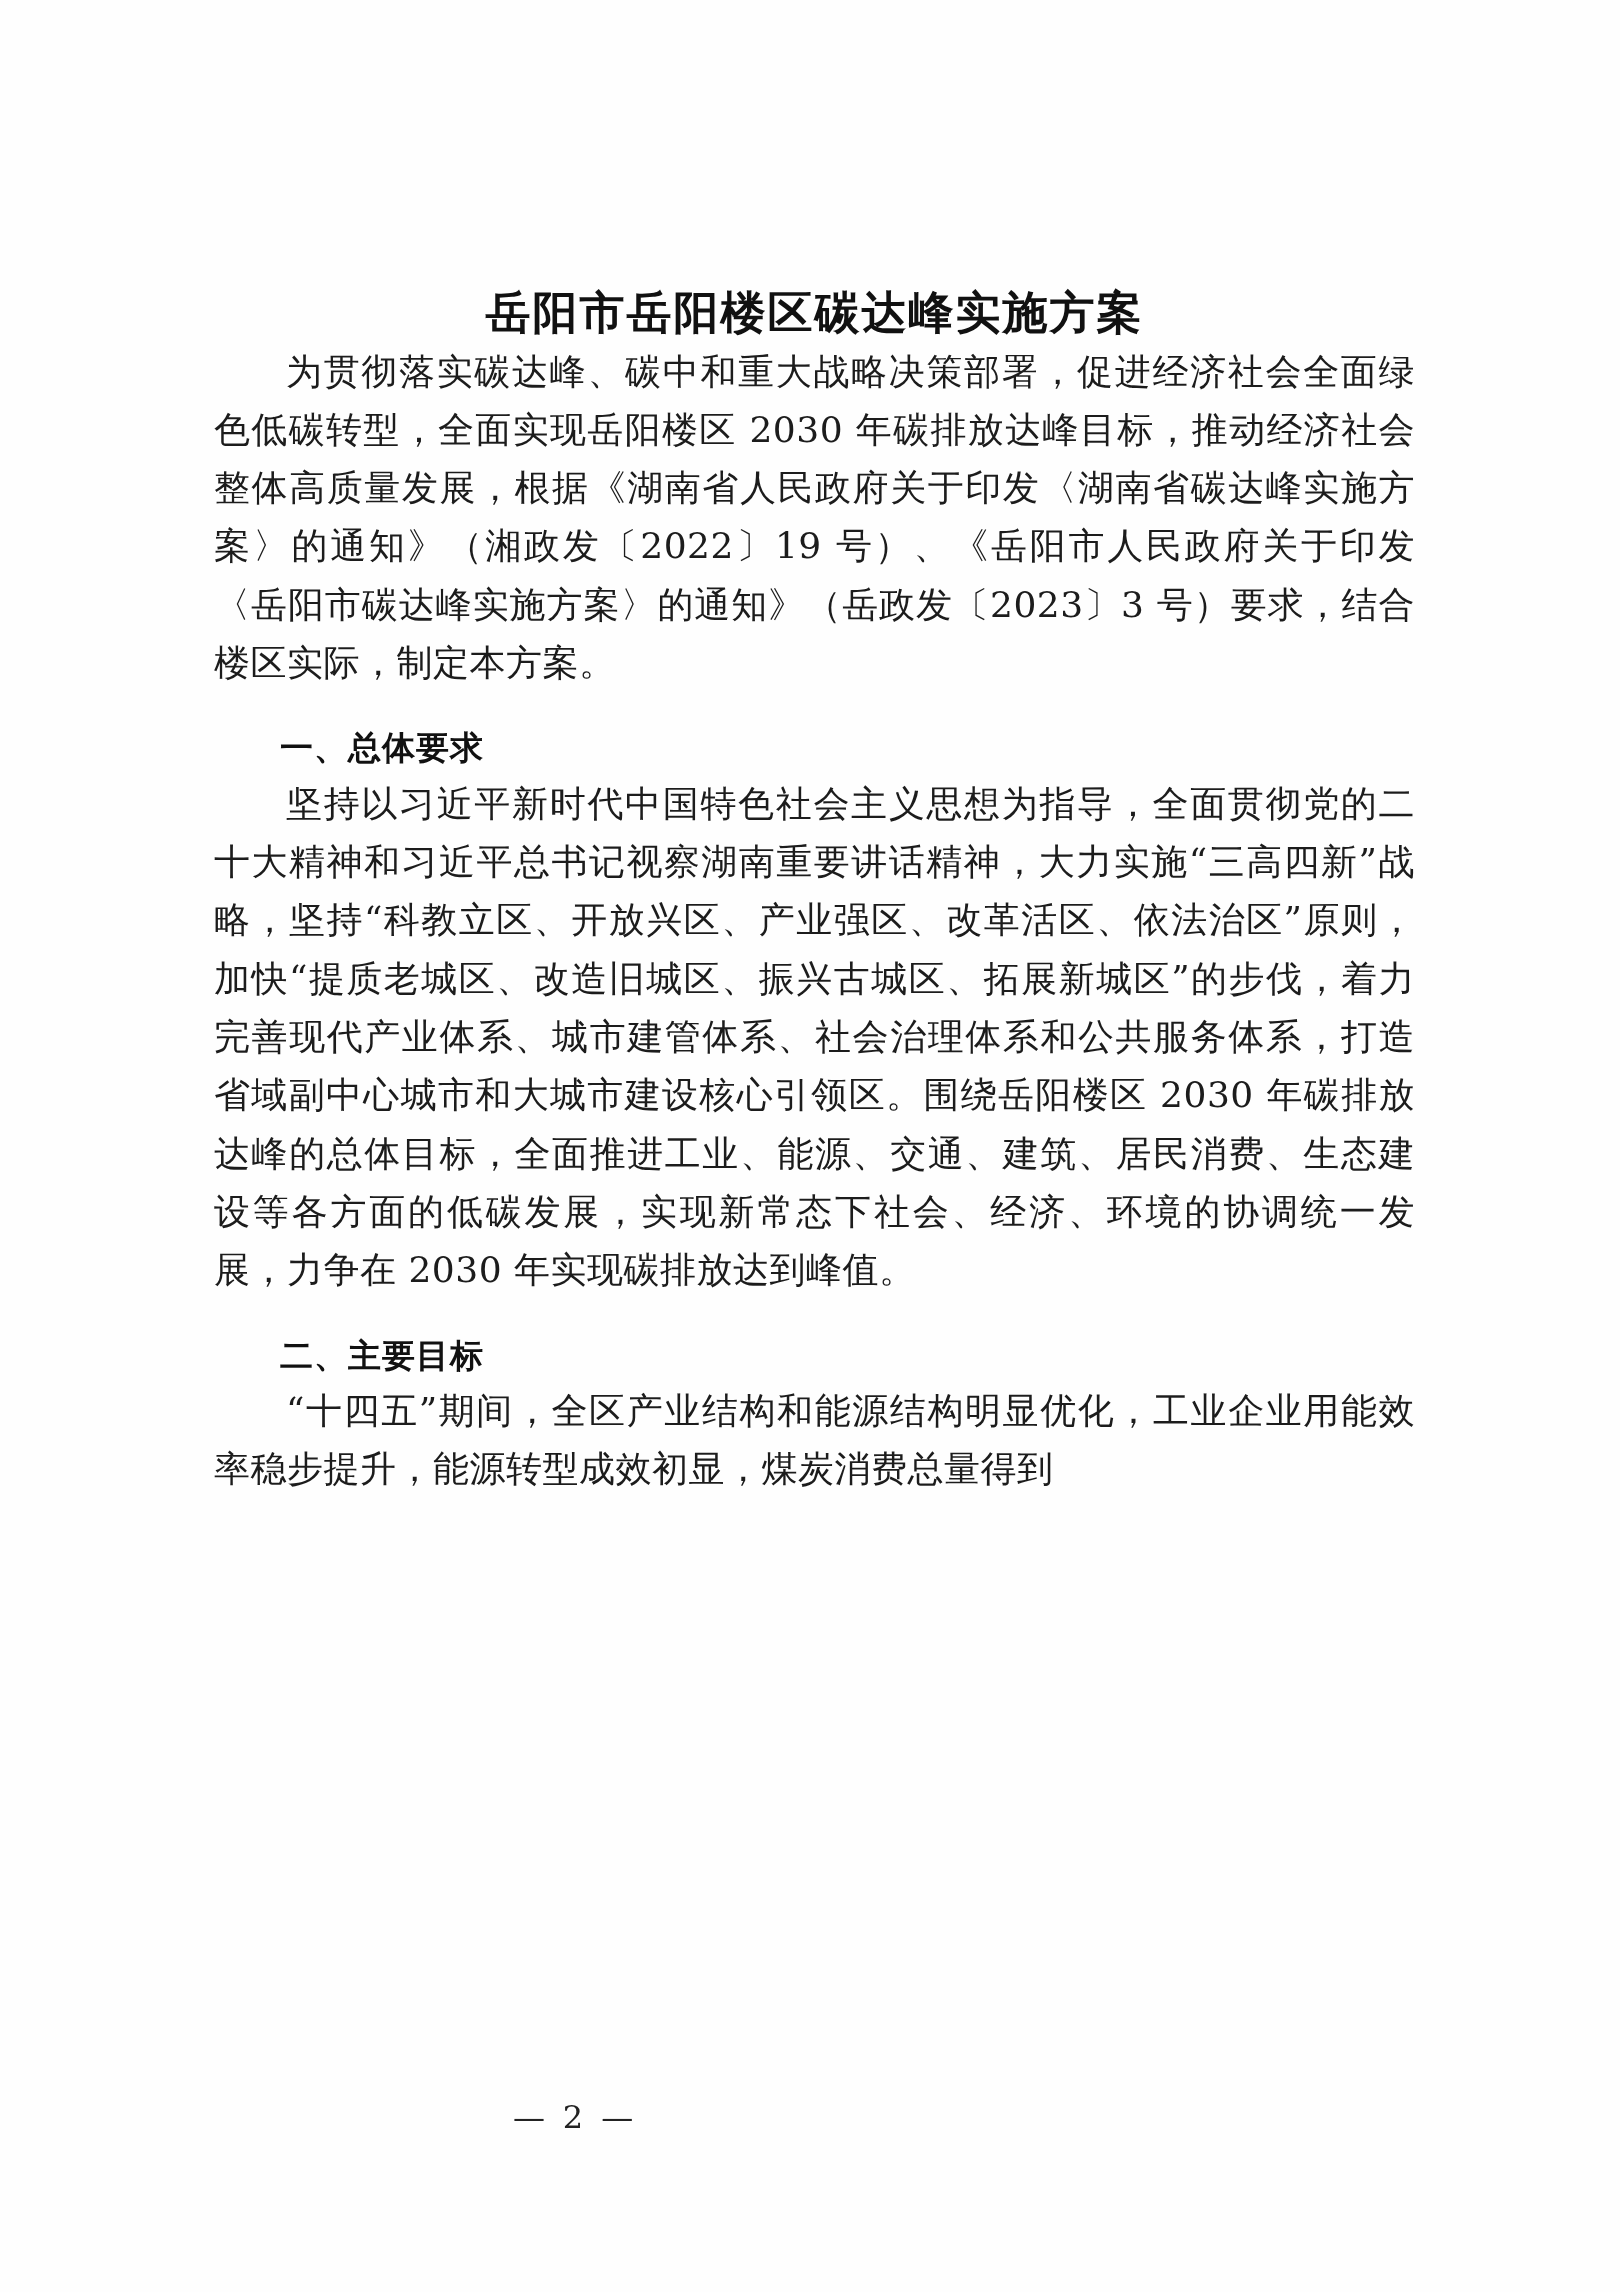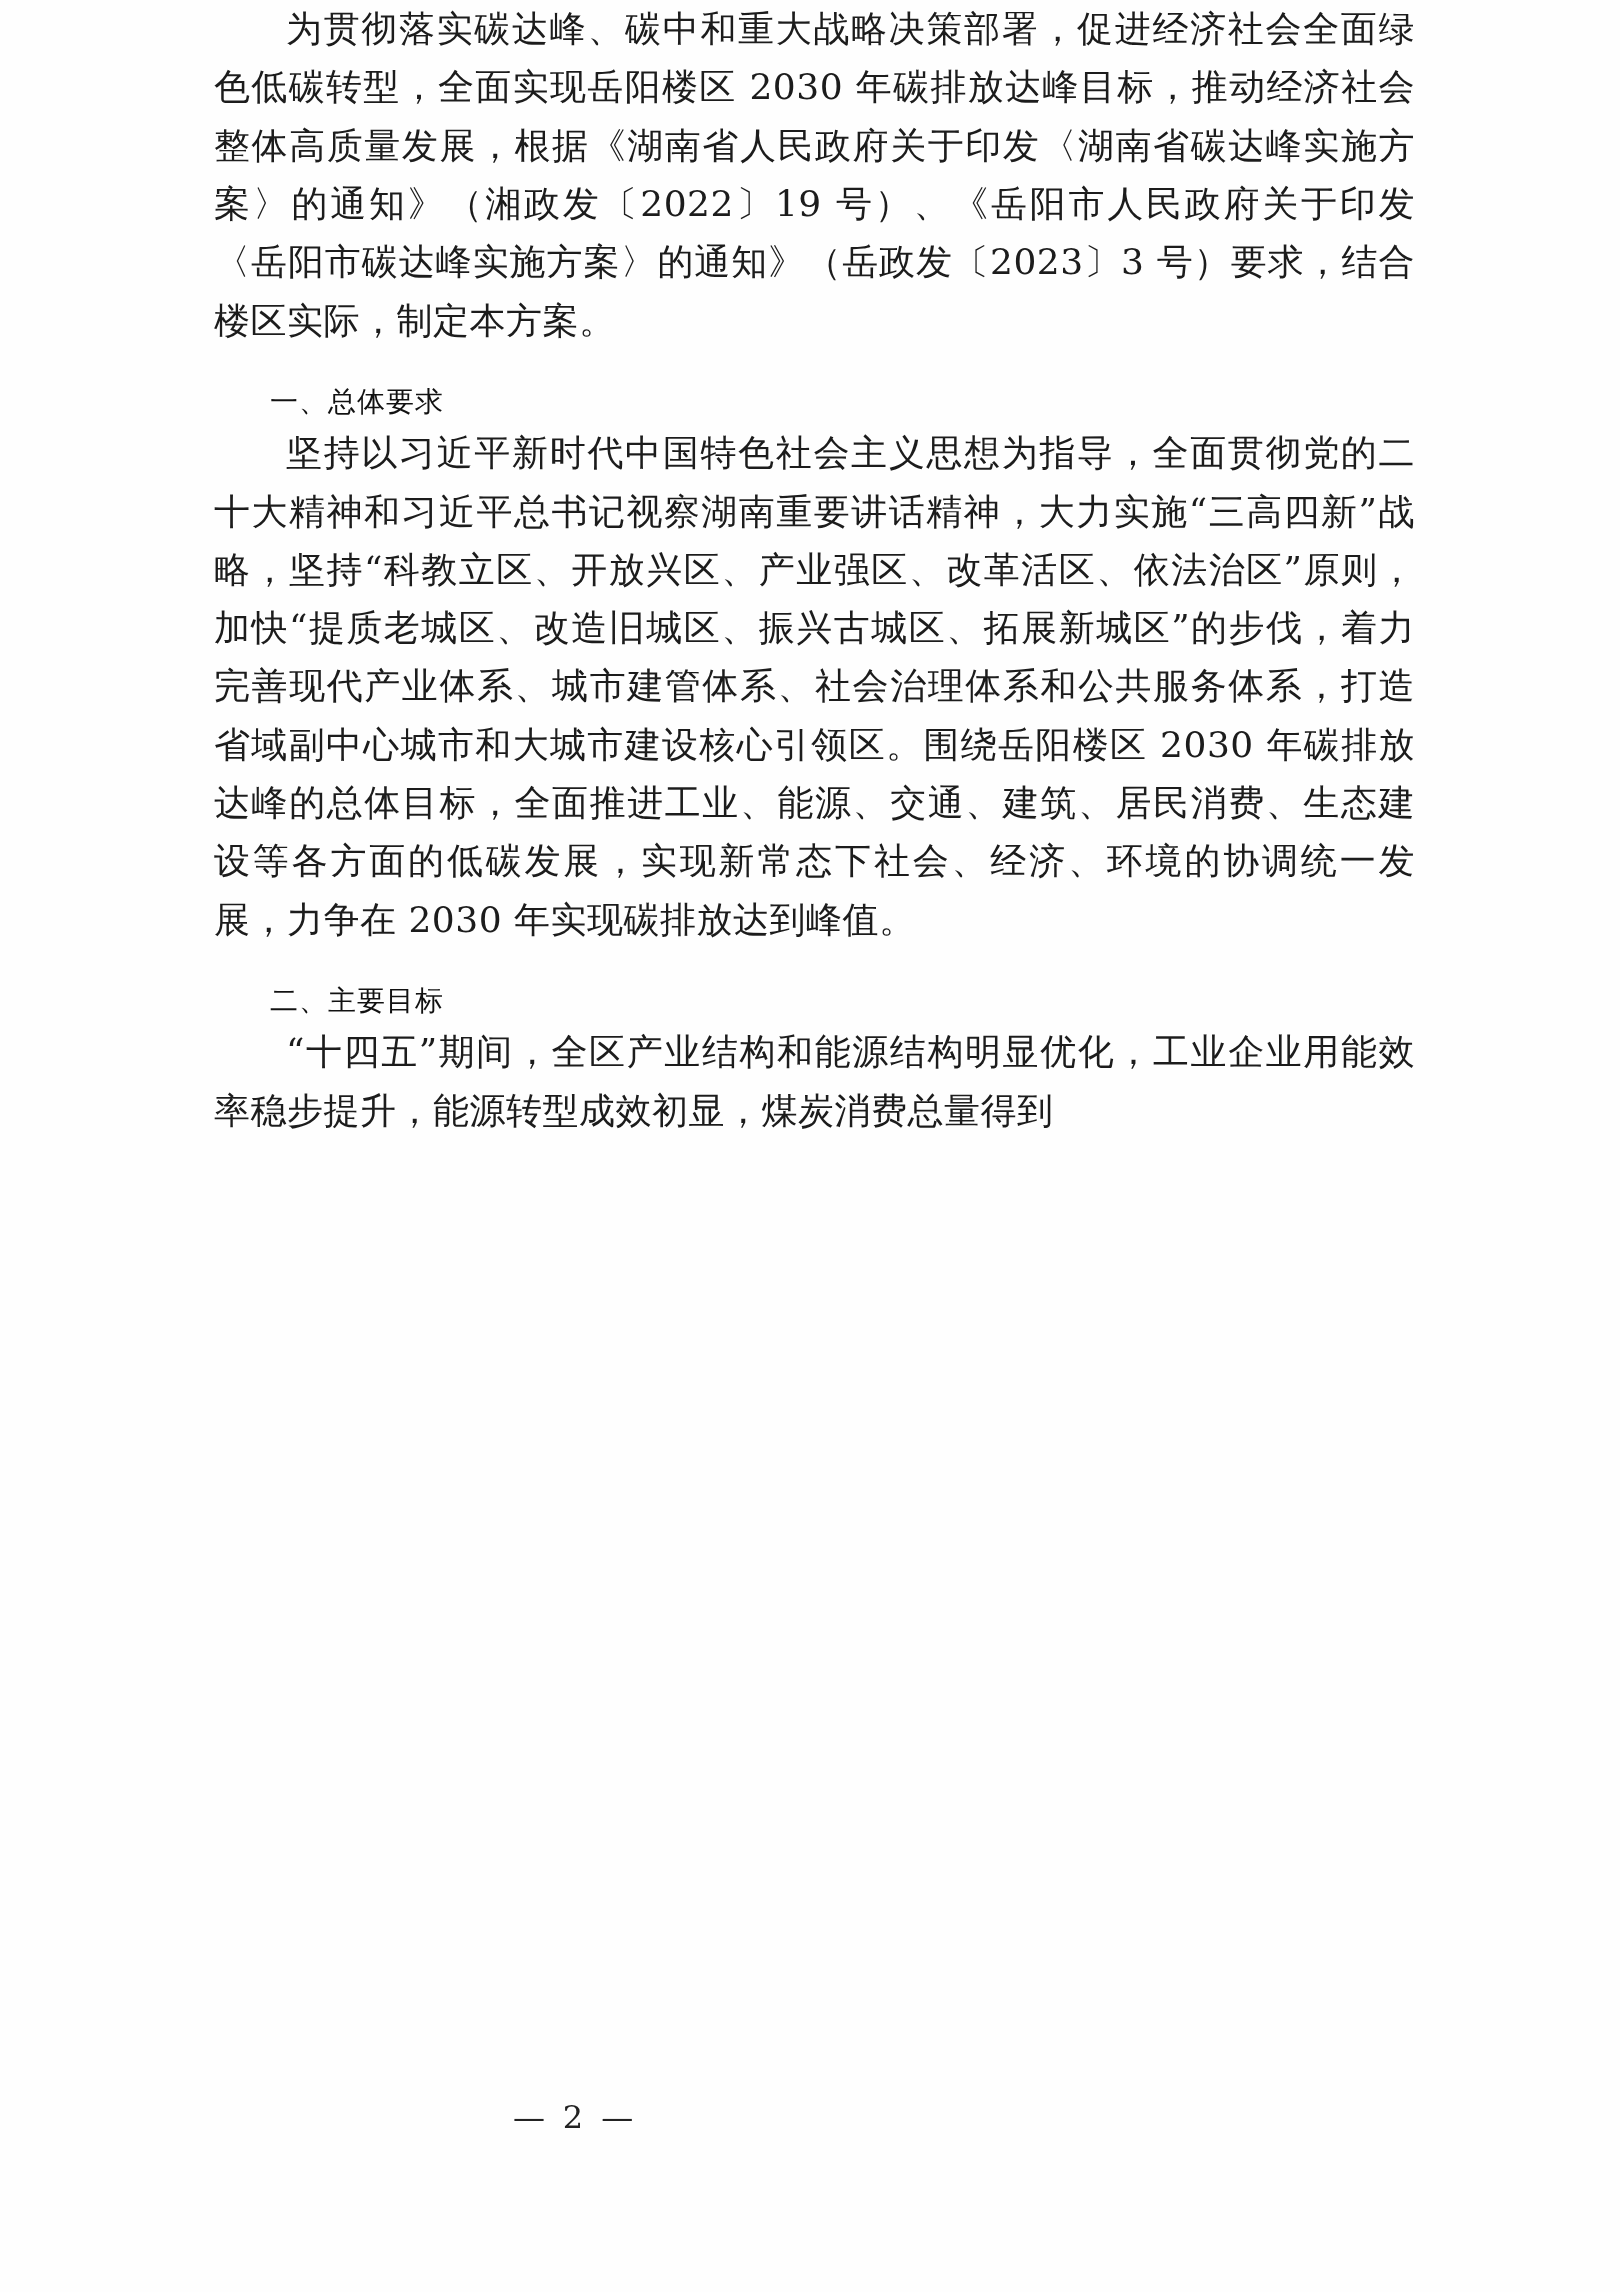--- a/index.html
+++ b/index.html
@@ -44,24 +44,24 @@
     font-size: 36px;
     line-height: 1.62;
     text-align: justify;
     text-justify: inter-ideograph;
     text-indent: 2em;
     letter-spacing: 0.5px;
     color: #1c1c1c;
   }
   .section-heading {
     margin-top: 29px;
-    font-size: 28px;
+    font-size: 33px;
     line-height: 1.62;
     text-indent: 2em;
-    font-weight: normal;
+    font-weight: bold;
     letter-spacing: 1px;
     color: #111111;
   }
   .page-number {
     position: absolute;
     left: 0;
     top: 2098px;
     width: 100%;
     text-align: center;
     font-size: 32px;
@@ -72,20 +72,21 @@
     display: inline-block;
     margin-left: -470px;
   }
 </style>
 </head>
 <body>
 
 <div class="page">
   <div class="content">
 
+    <div class="doc-title">岳阳市岳阳楼区碳达峰实施方案</div>
 
     <div class="para">为贯彻落实碳达峰、碳中和重大战略决策部署，促进经济社会全面绿色低碳转型，全面实现岳阳楼区 2030 年碳排放达峰目标，推动经济社会整体高质量发展，根据《湖南省人民政府关于印发〈湖南省碳达峰实施方案〉的通知》（湘政发〔2022〕19 号）、《岳阳市人民政府关于印发〈岳阳市碳达峰实施方案〉的通知》（岳政发〔2023〕3 号）要求，结合楼区实际，制定本方案。</div>
 
     <div class="section-heading">一、总体要求</div>
 
     <div class="para">坚持以习近平新时代中国特色社会主义思想为指导，全面贯彻党的二十大精神和习近平总书记视察湖南重要讲话精神，大力实施“三高四新”战略，坚持“科教立区、开放兴区、产业强区、改革活区、依法治区”原则，加快“提质老城区、改造旧城区、振兴古城区、拓展新城区”的步伐，着力完善现代产业体系、城市建管体系、社会治理体系和公共服务体系，打造省域副中心城市和大城市建设核心引领区。围绕岳阳楼区 2030 年碳排放达峰的总体目标，全面推进工业、能源、交通、建筑、居民消费、生态建设等各方面的低碳发展，实现新常态下社会、经济、环境的协调统一发展，力争在 2030 年实现碳排放达到峰值。</div>
 
     <div class="section-heading">二、主要目标</div>
 
     <div class="para">“十四五”期间，全区产业结构和能源结构明显优化，工业企业用能效率稳步提升，能源转型成效初显，煤炭消费总量得到</div>

